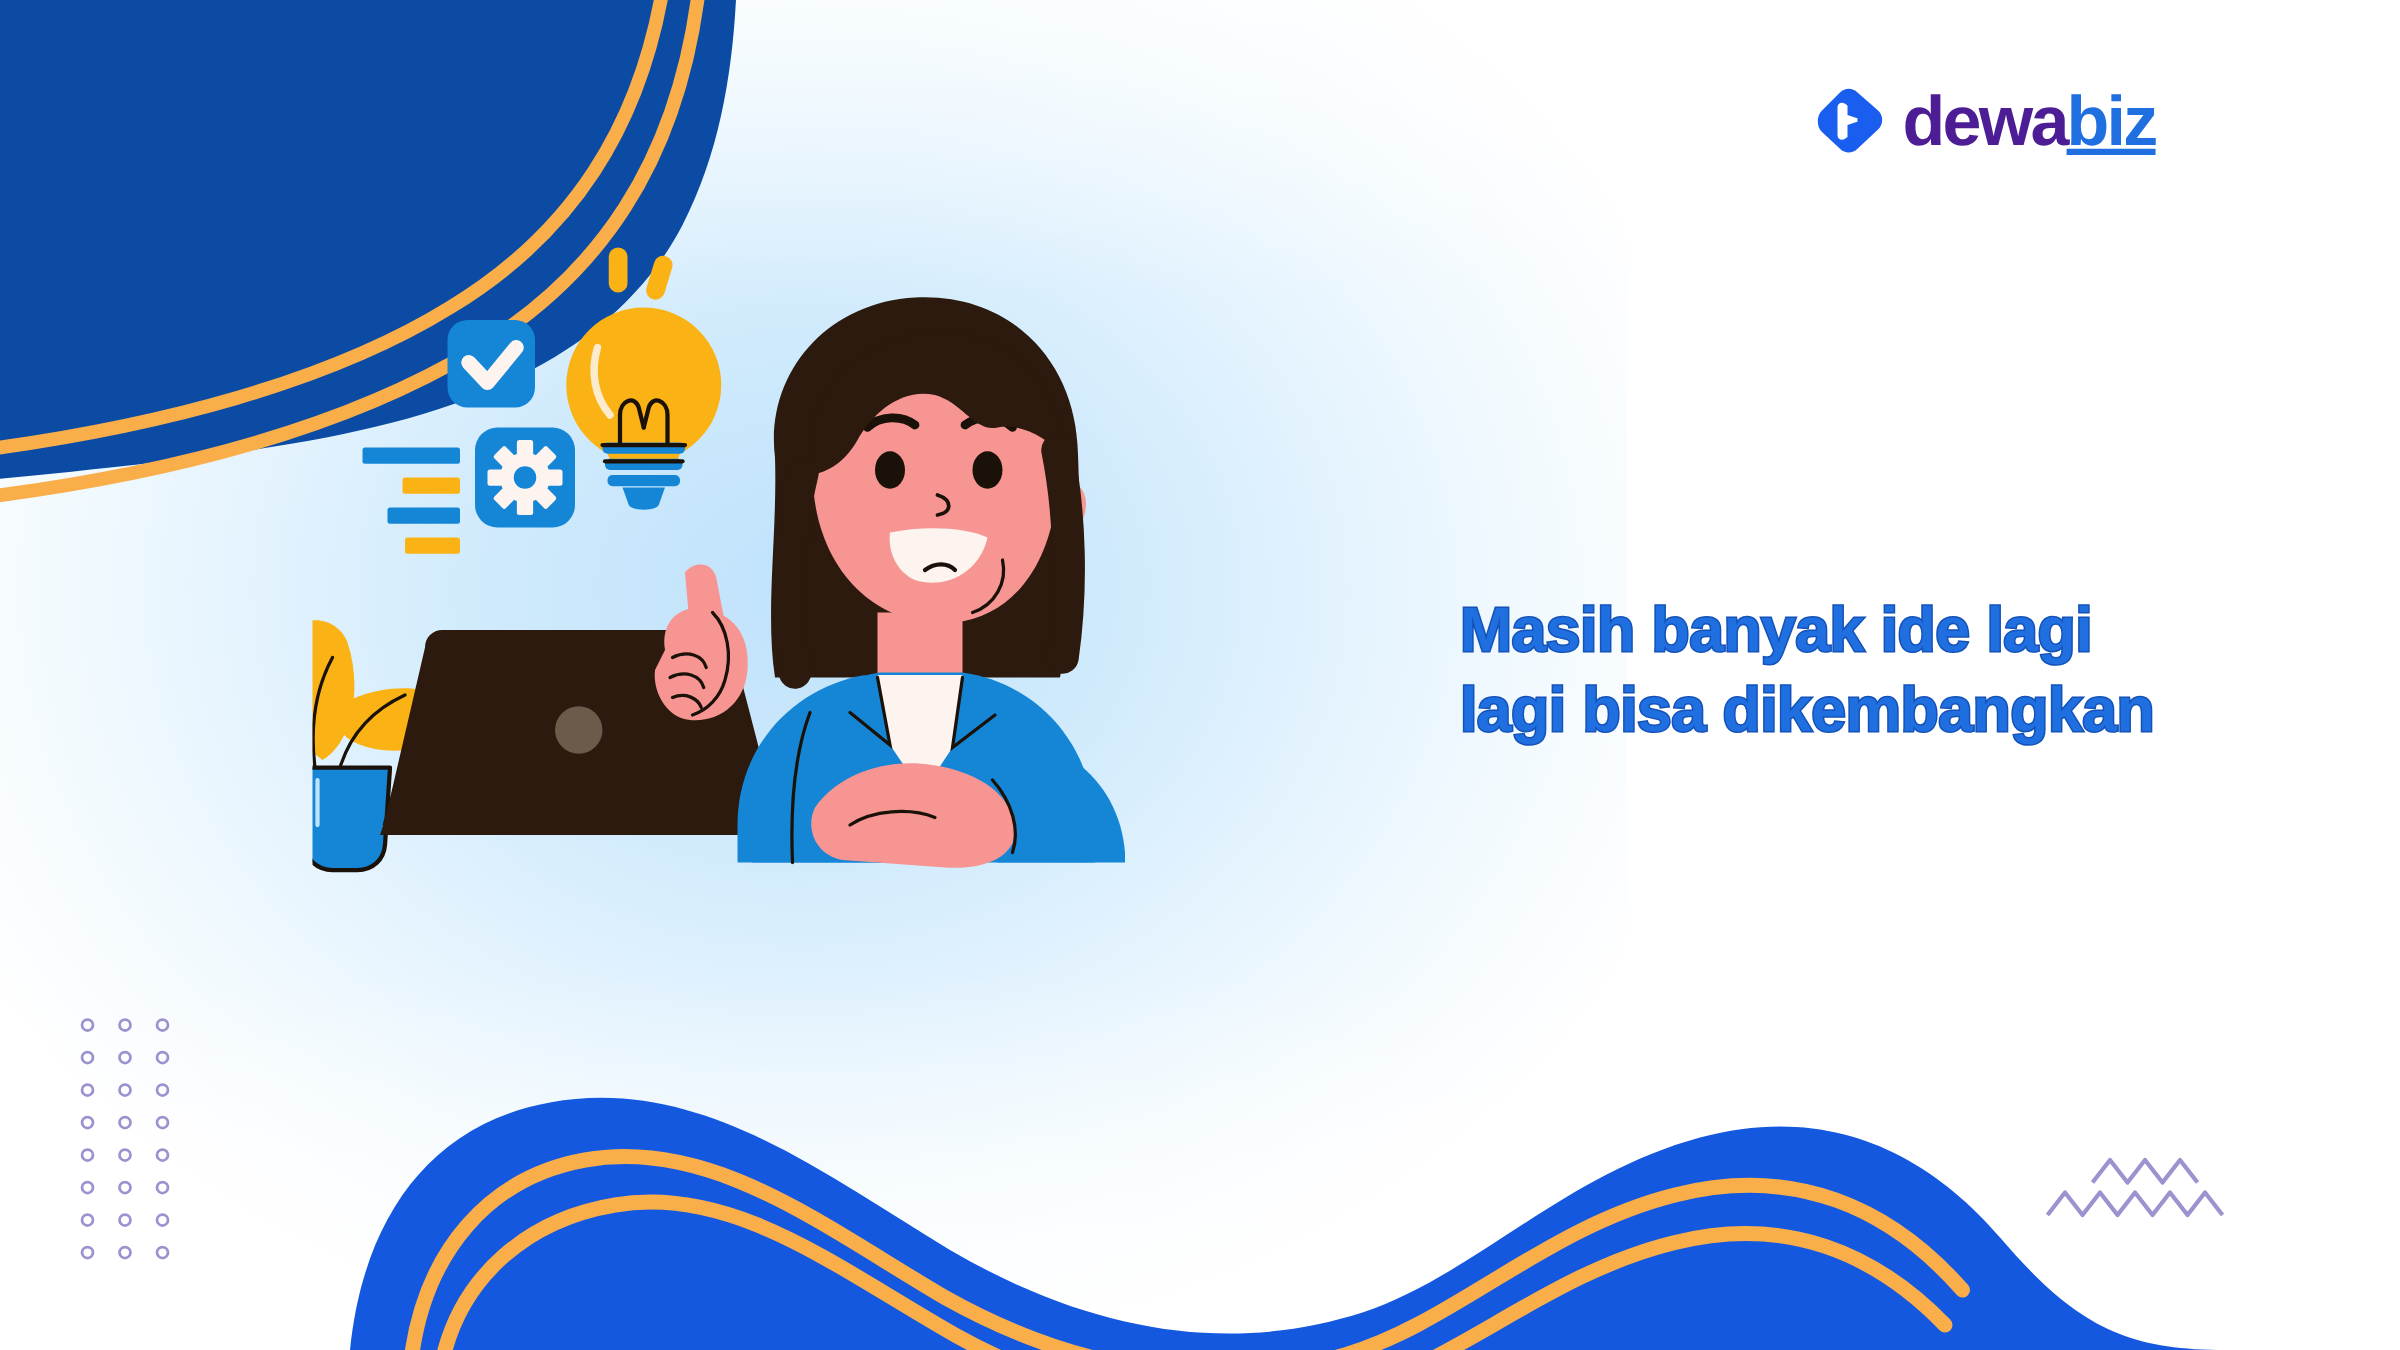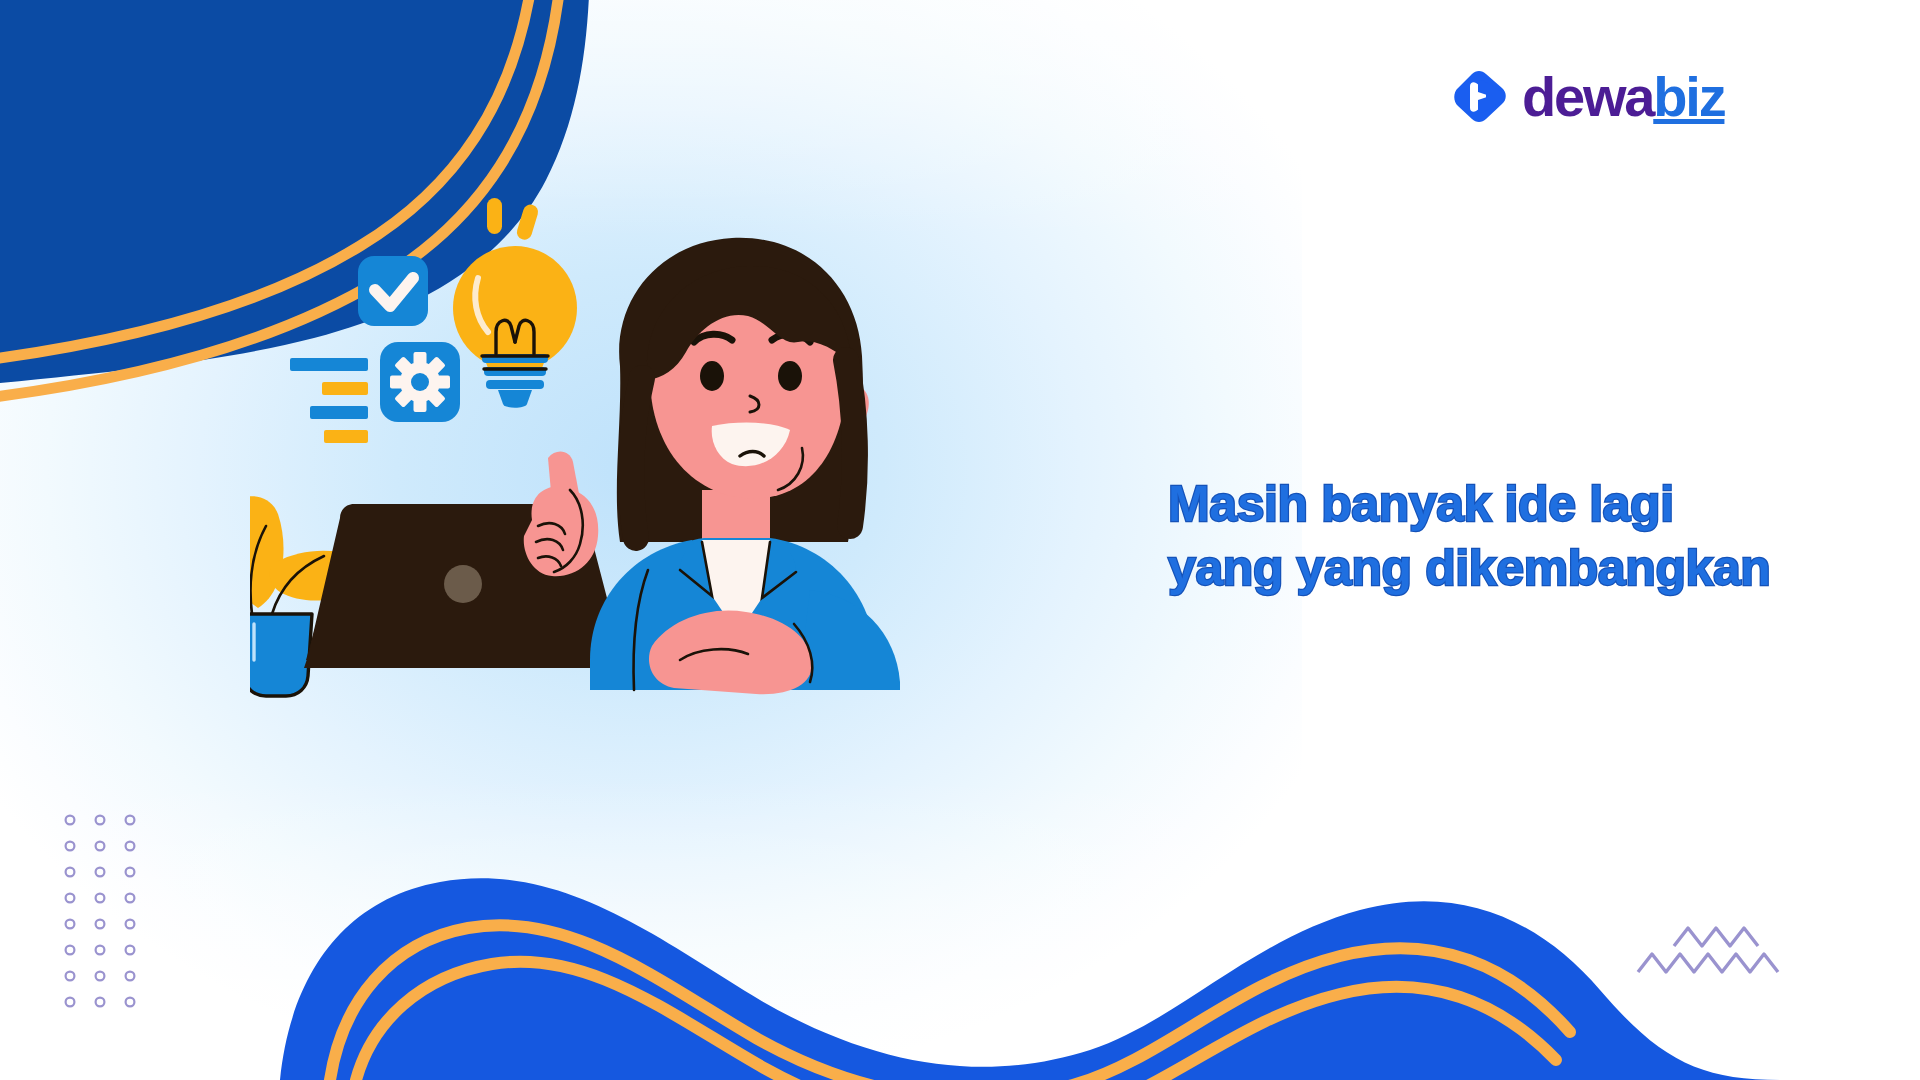--- a/index.html
+++ b/index.html
@@ -304,16 +304,16 @@
       <path d="M 26,18 C 26,15 29,13 32,15 L 50,26 C 53,28 53,33 50,35 L 32,46
                C 29,48 26,46 26,43 L 26,34 L 38,30 L 26,26 Z" fill="#1a5ef0"></path>
     </svg>
     <div class="logo-text">
       <span class="dewa">dewa</span><span class="biz">biz</span>
     </div>
   </div>
 
   <div class="headline">
     <span class="headline-line">Masih banyak ide lagi</span>
-    <span class="headline-line">yang yang dikembangkan</span>
+    <span class="headline-line">lagi bisa dikembangkan</span>
   </div>
 
 </div>
 
 </body></html>

